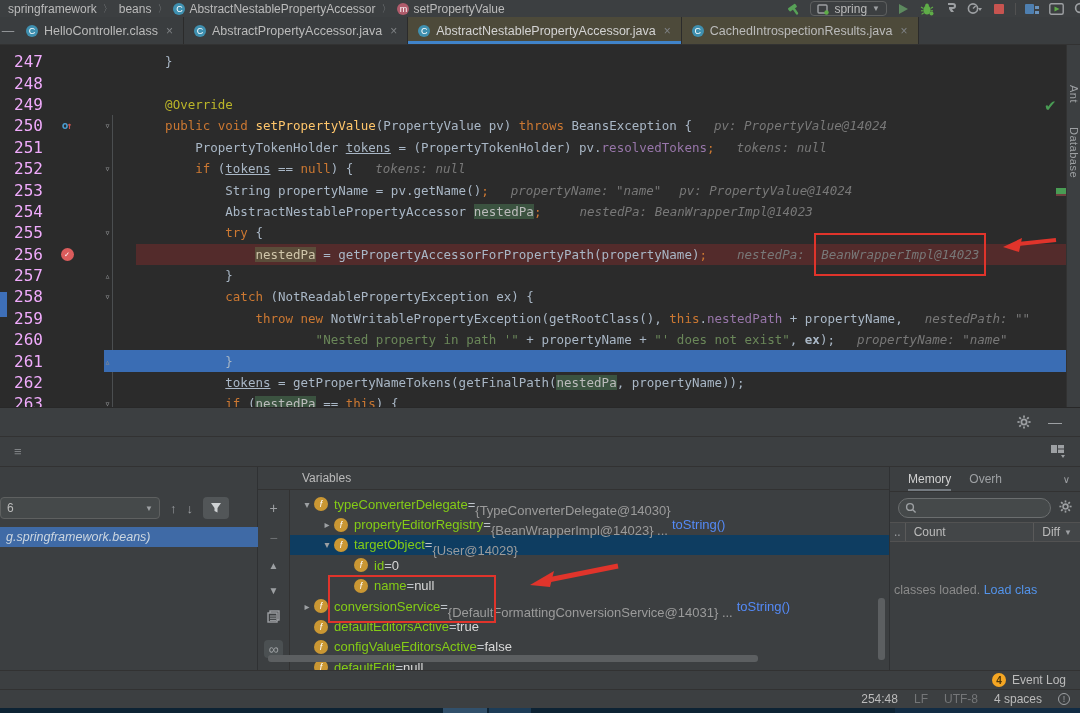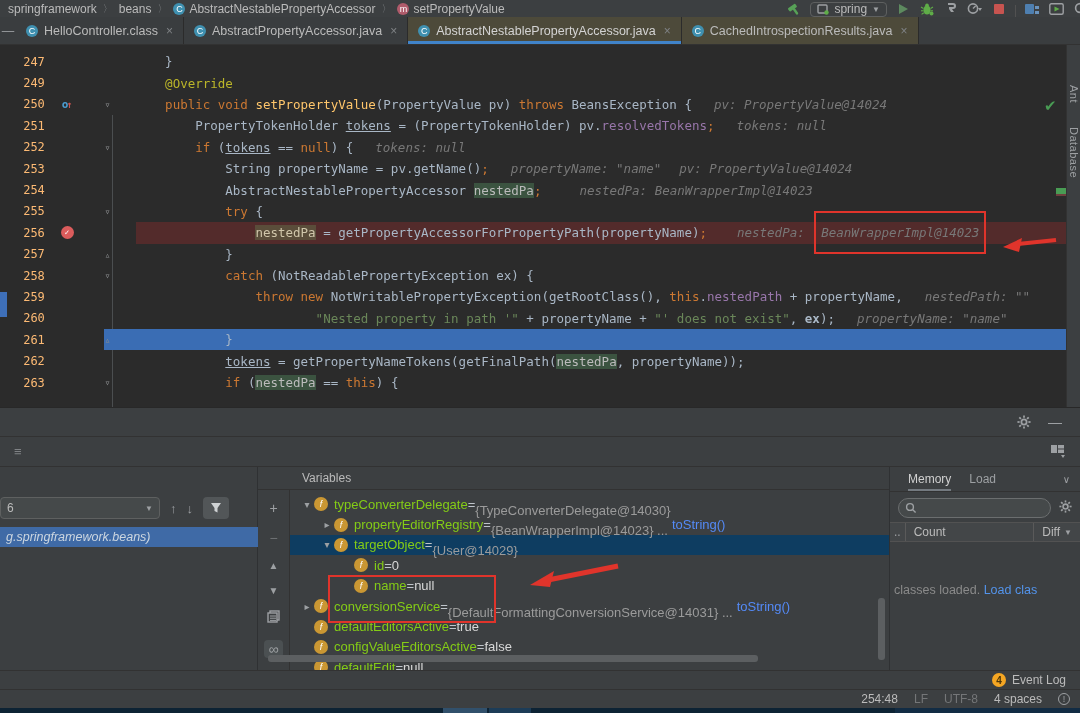--- a/index.html
+++ b/index.html
@@ -9,21 +9,21 @@
   
   .crumb-bar{position:absolute;left:0;top:0;width:1080px;height:17px;background:#3c3f41;
              display:flex;align-items:center;font-size:12px;color:#bbbbbb;padding-left:8px;}
   .crumbs{display:flex;align-items:center;gap:4px;white-space:nowrap;}
   .crumb{display:flex;align-items:center;gap:4px;}
   .crumb-sep{color:#7f8285;font-size:10px;margin:0 2px;}
   .mini-circle{display:inline-flex;width:12px;height:12px;border-radius:50%;align-items:center;
                justify-content:center;font-size:9px;color:#fff;flex:0 0 auto;}
   .ic-class{background:#3f90b0;}
   .ic-method{background:#b05b6b;}
-  .top-toolbar{margin-left:auto;display:flex;align-items:flex-end;gap:8px;padding-right:0;}
+  .top-toolbar{margin-left:auto;display:flex;align-items:center;gap:8px;padding-right:0;}
   .runbox{display:flex;align-items:center;gap:5px;border:1px solid #5e6060;border-radius:4px;
           height:15px;padding:0 6px;color:#bbbbbb;font-size:12px;}
   .caret{color:#9da0a3;font-size:8px;}
   .tool-ic{display:inline-flex;align-items:center;justify-content:center;width:16px;height:16px;}
   .tool-sep{width:1px;height:12px;background:#515151;}
   .stop-square{width:10px;height:10px;background:#c75450;border-radius:1px;}
   
   .tab-bar{position:absolute;left:0;top:17px;width:1080px;height:28px;background:#3a3d3f;
            display:flex;align-items:stretch;font-size:12.5px;border-bottom:1px solid #323232;}
   .tab-dash{width:16px;display:flex;align-items:center;justify-content:center;color:#9da0a3;}
@@ -33,21 +33,21 @@
   .tab.active{background:#4d4a3a;color:#d3d3d3;}
   .tab.active::after{content:"";position:absolute;left:0;right:0;bottom:0;height:3px;background:#4083c9;}
   .tab-close{color:#7f8285;font-size:12px;margin-left:2px;}
   
   .editor{position:absolute;left:0;top:45px;width:1080px;height:362px;background:#2b2b2b;overflow:hidden;}
   .code-lines{position:absolute;left:0;top:6px;right:0;}
   .code-line{position:relative;height:21.4px;display:flex;align-items:center;
              font-family:"DejaVu Sans Mono",monospace;font-size:12.5px;}
   .code-line.hl-blue::before{content:"";position:absolute;left:104px;right:13px;top:0;bottom:0;background:#3a6db4;}
   .code-line.hl-red::before{content:"";position:absolute;left:136px;right:13px;top:0;bottom:0;background:#532b2b;}
-  .ln{width:40px;margin-left:14px;text-align:center;color:#fdba74;font-size:12px;flex:0 0 auto;z-index:1;}
+  .ln{width:40px;margin-left:14px;text-align:left;color:#f0abfc;font-size:16px;flex:0 0 auto;z-index:1;}
   .gicon{width:26px;text-align:center;flex:0 0 auto;z-index:1;display:flex;justify-content:center;align-items:center;}
   .fold{width:55px;text-align:center;color:#898b8d;font-size:10px;flex:0 0 auto;z-index:1;}
   .codetext{white-space:pre;z-index:1;}
   .k{color:#cc7832;}.d{color:#a9b7c6;}.m{color:#ffc66b;}.f{color:#9876aa;}
   .fu{color:#a9b7c6;text-decoration:underline;}
   .s{color:#6a8759;}.sc{color:#cc7832;}.b{color:#a9b7c6;font-weight:bold;}
   .ann{color:#bbb529;}
   .hlg{background:#3b5340;}
   .hlt{background:#5a4d3a;color:#d0c6aa;}
   .hint{color:#787878;font-style:italic;white-space:pre;z-index:1;}
@@ -273,20 +273,26 @@
   <div class="editor">
     <div class="fold-line"></div>
     <div class="code-lines" id="code">
         <div class="code-line">
           <span class="ln">247</span>
           <span class="gicon"></span>
           <span class="fold"></span>
           <span class="codetext"><span class="d">    }</span></span>
         </div>
         <div class="code-line">
+          <span class="ln">248</span>
+          <span class="gicon"></span>
+          <span class="fold"></span>
+          <span class="codetext"></span>
+        </div>
+        <div class="code-line">
           <span class="ln">249</span>
           <span class="gicon"></span>
           <span class="fold"></span>
           <span class="codetext"><span class="ann">    @Override</span></span>
         </div>
         <div class="code-line">
           <span class="ln">250</span>
           <span class="gicon">
             <span class="ovr-ic">o<span class="ovr-arrow">↑</span></span>
           </span>
@@ -538,21 +544,21 @@
           </div>
         <div class="vars-redbox"></div>
         <div class="vars-hscroll"></div>
         <div class="vars-vscroll"></div>
       </div>
     </div>
 
     <div class="memory-pane">
       <div class="mem-tabs">
         <span class="mem-tab-active">Memory</span>
-        <span>Load</span>
+        <span>Overh</span>
         <span class="caret" style="margin-left:auto;margin-right:10px;font-size:10px;">∨</span>
       </div>
       <div class="mem-search-row">
         <span class="mem-search">
           <svg width="12" height="12" viewBox="0 0 12 12">
               <circle cx="5" cy="5" r="3.4" fill="none" stroke="#9da0a3" stroke-width="1.4"></circle>
               <line x1="7.5" y1="7.5" x2="10.6" y2="10.6" stroke="#9da0a3" stroke-width="1.4"></line>
             </svg>
         </span>
         <span>

